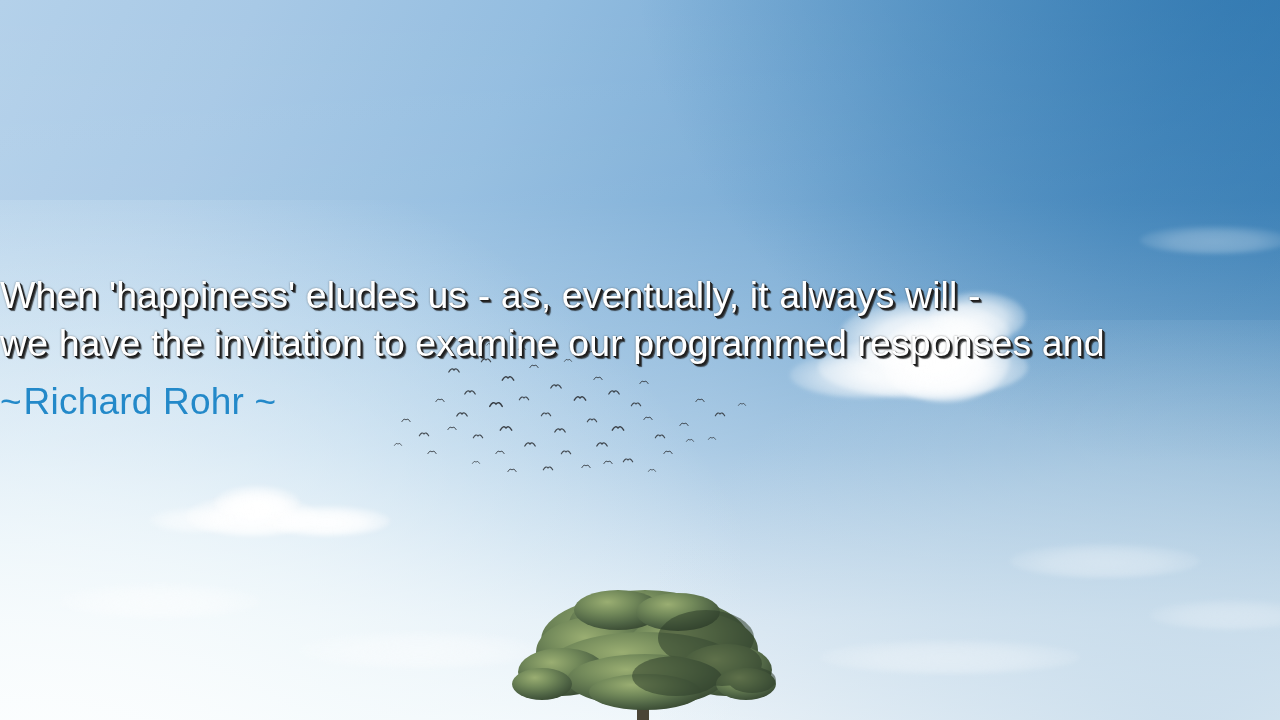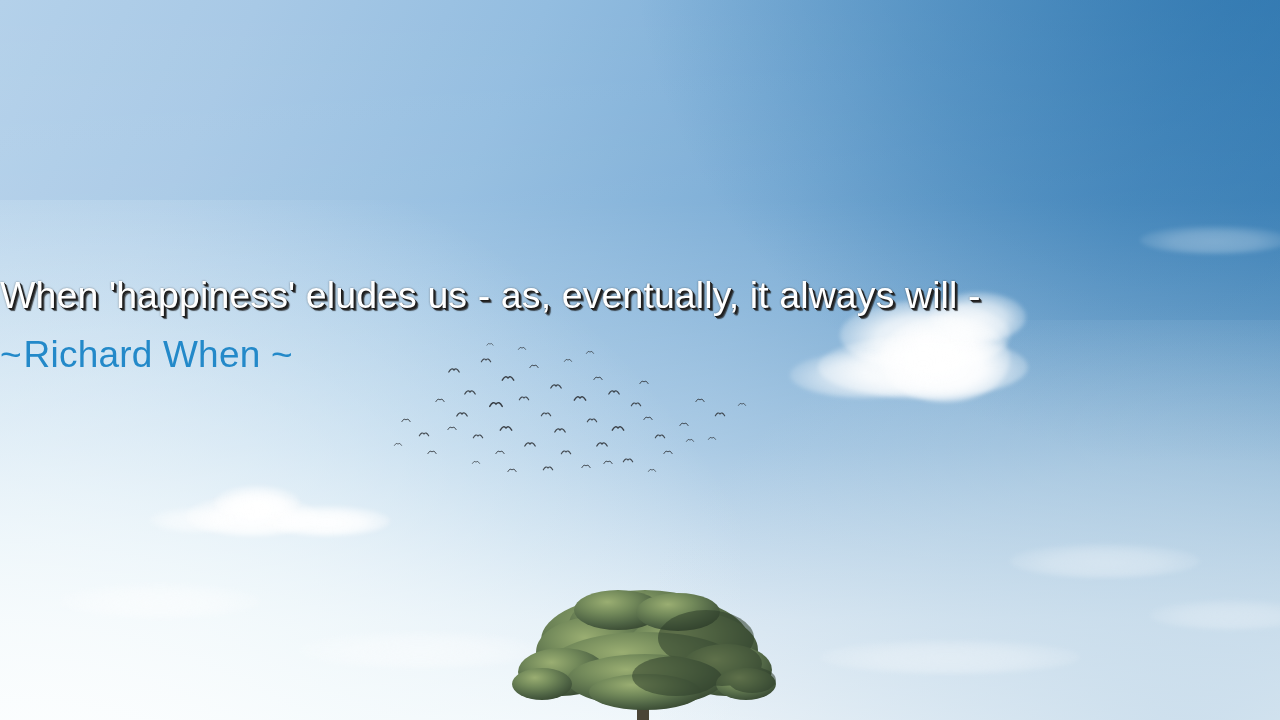--- a/index.html
+++ b/index.html
@@ -269,18 +269,19 @@
     <g fill="#2f3f2b" opacity="0.55">
       <ellipse cx="206" cy="58" rx="48" ry="28"></ellipse>
       <ellipse cx="222" cy="84" rx="40" ry="22"></ellipse>
       <ellipse cx="176" cy="96" rx="44" ry="20"></ellipse>
       <ellipse cx="252" cy="100" rx="24" ry="13"></ellipse>
     </g>
   </svg>
 
   <div class="quote-block">
     <div class="quote-line">When 'happiness' eludes us - as, eventually, it always will -</div>
+    <div class="quote-line">we have the invitation to examine our programmed responses and</div>
     <div class="author-line">
-      <span class="tilde">~</span><span>Richard When</span> <span class="tilde">~</span>
+      <span class="tilde">~</span><span>Richard Rohr</span> <span class="tilde">~</span>
     </div>
   </div>
 
 </div>
 
 </body></html>

